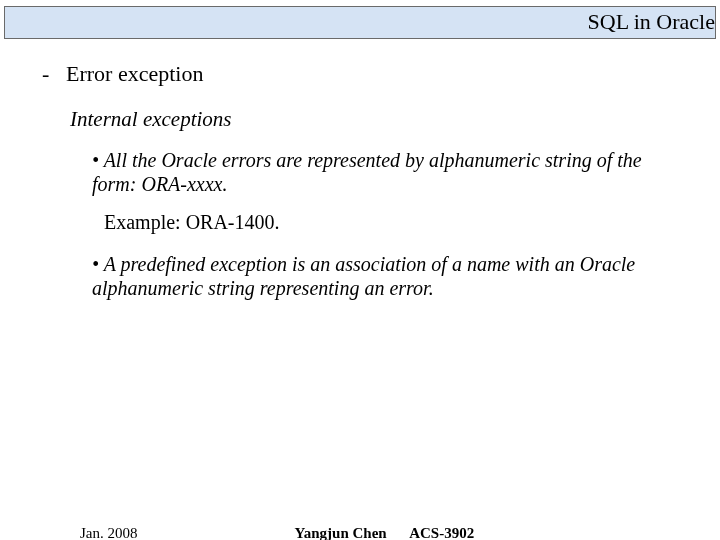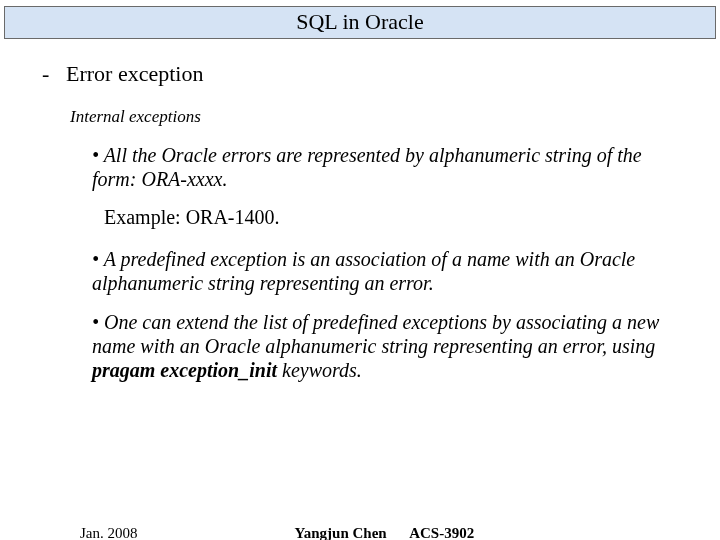--- a/index.html
+++ b/index.html
@@ -7,41 +7,41 @@
   .slide {
     width: 720px;
     height: 540px;
     position: relative;
     padding: 0;
   }
   .title-bar {
     margin: 6px 4px 0 4px;
     background: #d5e3f4;
     border: 1px solid #6a6a6a;
-    text-align: center;
+    text-align: right;
     font-size: 22px;
     padding: 2px 0 3px 0;
   }
   .body {
     padding: 22px 40px 0 40px;
   }
   .section-row {
     display: flex;
     align-items: baseline;
     font-size: 22px;
   }
   .dash {
     width: 26px;
     flex: 0 0 26px;
     text-align: left;
     padding-left: 2px;
   }
   .sub {
     padding-left: 30px;
-    font-size: 17px;
+    font-size: 21px;
     margin-top: 20px;
     font-style: italic;
   }
   .bullets {
     padding-left: 52px;
     padding-right: 20px;
     margin-top: 16px;
     font-size: 20px;
     line-height: 1.22;
   }
@@ -77,23 +77,20 @@
     </div>
 
     <div class="sub">Internal exceptions</div>
 
     <div class="bullets">
       <p>• All the Oracle errors are represented by alphanumeric string of the form: ORA-xxxx.</p>
     </div>
     <div class="example">Example: ORA-1400.</div>
     <div class="bullets" style="margin-top:0">
       <p>• A predefined exception is an association of a name with an Oracle alphanumeric string representing an error.</p>
-      <p>
-        <span>• One can extend the list of predefined exceptions by associating a new name with an Oracle alphanumeric string representing an error, using </span><span class="bold">pragam exception_init</span><span> keywords.</span>
-      </p>
     </div>
   </div>
 
   <div class="footer">
     <span class="left">Jan. 2008</span>
     <span class="center">
       <span>Yangjun Chen</span>&nbsp;&nbsp;&nbsp;&nbsp;&nbsp;&nbsp;<span>ACS-3902</span>
     </span>
   </div>
 </div>

